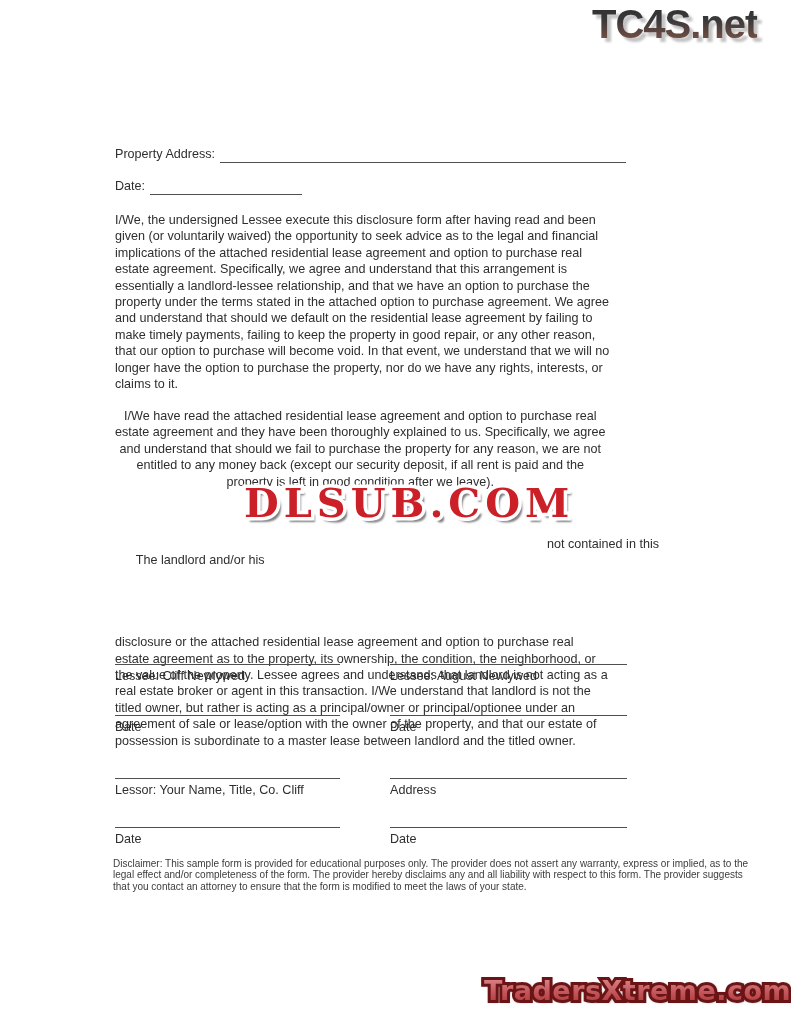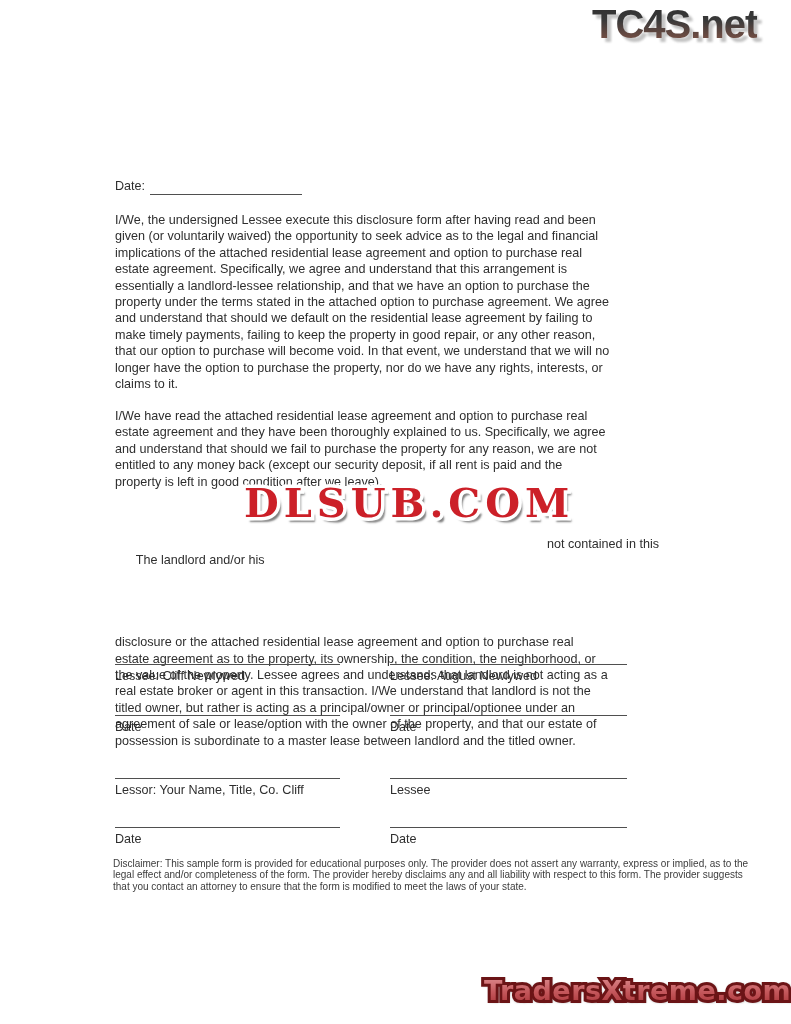--- a/index.html
+++ b/index.html
@@ -28,21 +28,21 @@
   .field-row.datef{top:178px;}
   .blank-line{display:inline-block;border-bottom:1.6px solid #4f4f4f;
               height:14px;transform:translateY(2px);margin-left:5px;}
   .addr-line{width:406px;}
   .date-line{width:152px;}
 
   
   .para{position:absolute;left:115px;font-size:12.6px;line-height:16.4px;
         color:#2e2e2e;white-space:pre;}
   .p1{top:212px;}
-  .p2{top:408px;}
+  .p2{top:408px;text-align:center;}
   .p3{top:503px;}
   .p3-first{position:relative;}
   .p3-suffix{position:absolute;left:432px;top:0;}
 
   
   .dlsub{position:absolute;left:244px;top:483px;line-height:1;
          font-family:"DejaVu Serif",serif;font-weight:bold;font-size:40px;letter-spacing:5px;}
   .dlsub-stroke{position:absolute;left:0;top:0;color:#ffffff;
          -webkit-text-stroke:7px #ffffff;
          text-shadow:4px 5px 2px rgba(96,96,96,.8);}
@@ -77,20 +77,24 @@
 <body>
 
 <div class="page">
 
   <div class="tc4s">
     <span class="tc4s-shadow">TC4S.net</span>
     <span class="tc4s-grad">TC4S.net</span>
   </div>
 
 
+  <div class="field-row addr">
+    <span>Property Address:</span>
+    <span class="blank-line addr-line"></span>
+  </div>
 
   <div class="field-row datef">
     <span>Date:</span>
     <span class="blank-line date-line"></span>
   </div>
 
   <div class="para p1" id="para1"><div>I/We, the undersigned Lessee execute this disclosure form after having read and been</div><div>given (or voluntarily waived) the opportunity to seek advice as to the legal and financial</div><div>implications of the attached residential lease agreement and option to purchase real</div><div>estate agreement. Specifically, we agree and understand that this arrangement is</div><div>essentially a landlord-lessee relationship, and that we have an option to purchase the</div><div>property under the terms stated in the attached option to purchase agreement. We agree</div><div>and understand that should we default on the residential lease agreement by failing to</div><div>make timely payments, failing to keep the property in good repair, or any other reason,</div><div>that our option to purchase will become void. In that event, we understand that we will no</div><div>longer have the option to purchase the property, nor do we have any rights, interests, or</div><div>claims to it.</div></div>
 
   <div class="para p2" id="para2"><div>I/We have read the attached residential lease agreement and option to purchase real</div><div>estate agreement and they have been thoroughly explained to us. Specifically, we agree</div><div>and understand that should we fail to purchase the property for any reason, we are not</div><div>entitled to any money back (except our security deposit, if all rent is paid and the</div><div>property is left in good condition after we leave).</div></div>
 
@@ -127,21 +131,21 @@
           <div class="sig-label">Date</div>
         </div>
       </div>
       <div class="sig-row" style="top: 121px;">
         <div class="sig-cell left">
           <div class="sig-line"></div>
           <div class="sig-label">Lessor: Your Name, Title, Co. Cliff</div>
         </div>
         <div class="sig-cell right">
           <div class="sig-line"></div>
-          <div class="sig-label">Lessee</div>
+          <div class="sig-label">Address</div>
         </div>
       </div>
       <div class="sig-row" style="top: 170px;">
         <div class="sig-cell left">
           <div class="sig-line"></div>
           <div class="sig-label">Date</div>
         </div>
         <div class="sig-cell right">
           <div class="sig-line"></div>
           <div class="sig-label">Date</div>

